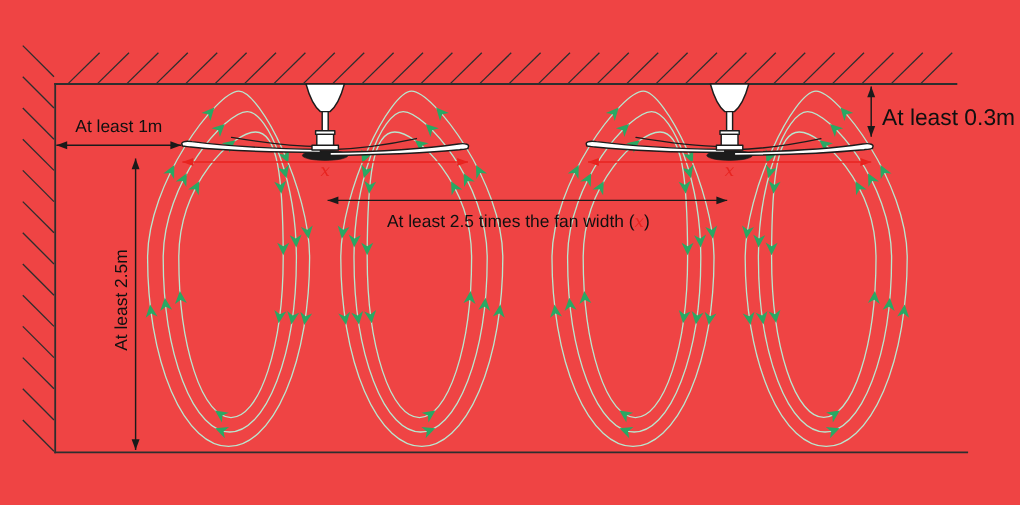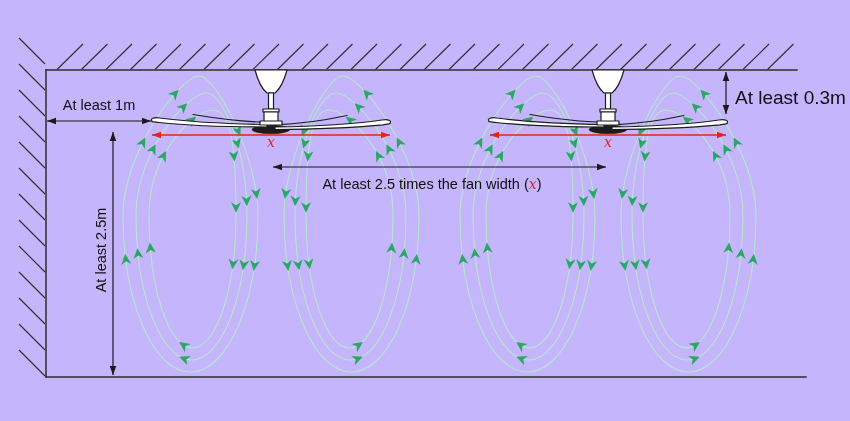--- a/index.html
+++ b/index.html
@@ -1,16 +1,16 @@
 <!DOCTYPE html>
 <html style="--c-air: #b9e6ce; --c-arrow: #29a863; --c-dim: #1a1a1a; --c-red: #e8231f; --c-struct: #2e2e2e;"><head>
 <meta charset="utf-8">
 <style>
   html,body{margin:0;padding:0;background:#fff;}
-  .stage{position:relative;width:850px;height:421px;background:#c4b5fd;overflow:hidden;
+  .stage{position:relative;width:850px;height:421px;background:#ef4444;overflow:hidden;
          font-family:"Liberation Sans",sans-serif;}
   svg{display:block;}
   .hatch{stroke:var(--c-struct,#2e2e2e);stroke-width:1.1;}
   .struct{stroke:var(--c-struct,#2e2e2e);stroke-width:1.5;stroke-linecap:square;}
   .air{stroke:var(--c-air,#b9e6ce);fill:none;stroke-width:1.1;}
   .airhead{fill:var(--c-arrow,#29a863);}
   .dim-line{stroke:var(--c-dim,#1a1a1a);stroke-width:1.2;}
   .dim-head{fill:var(--c-dim,#1a1a1a);}
   .red-line{stroke:var(--c-red,#e8231f);stroke-width:1.3;}
   .red-head{fill:var(--c-red,#e8231f);}

